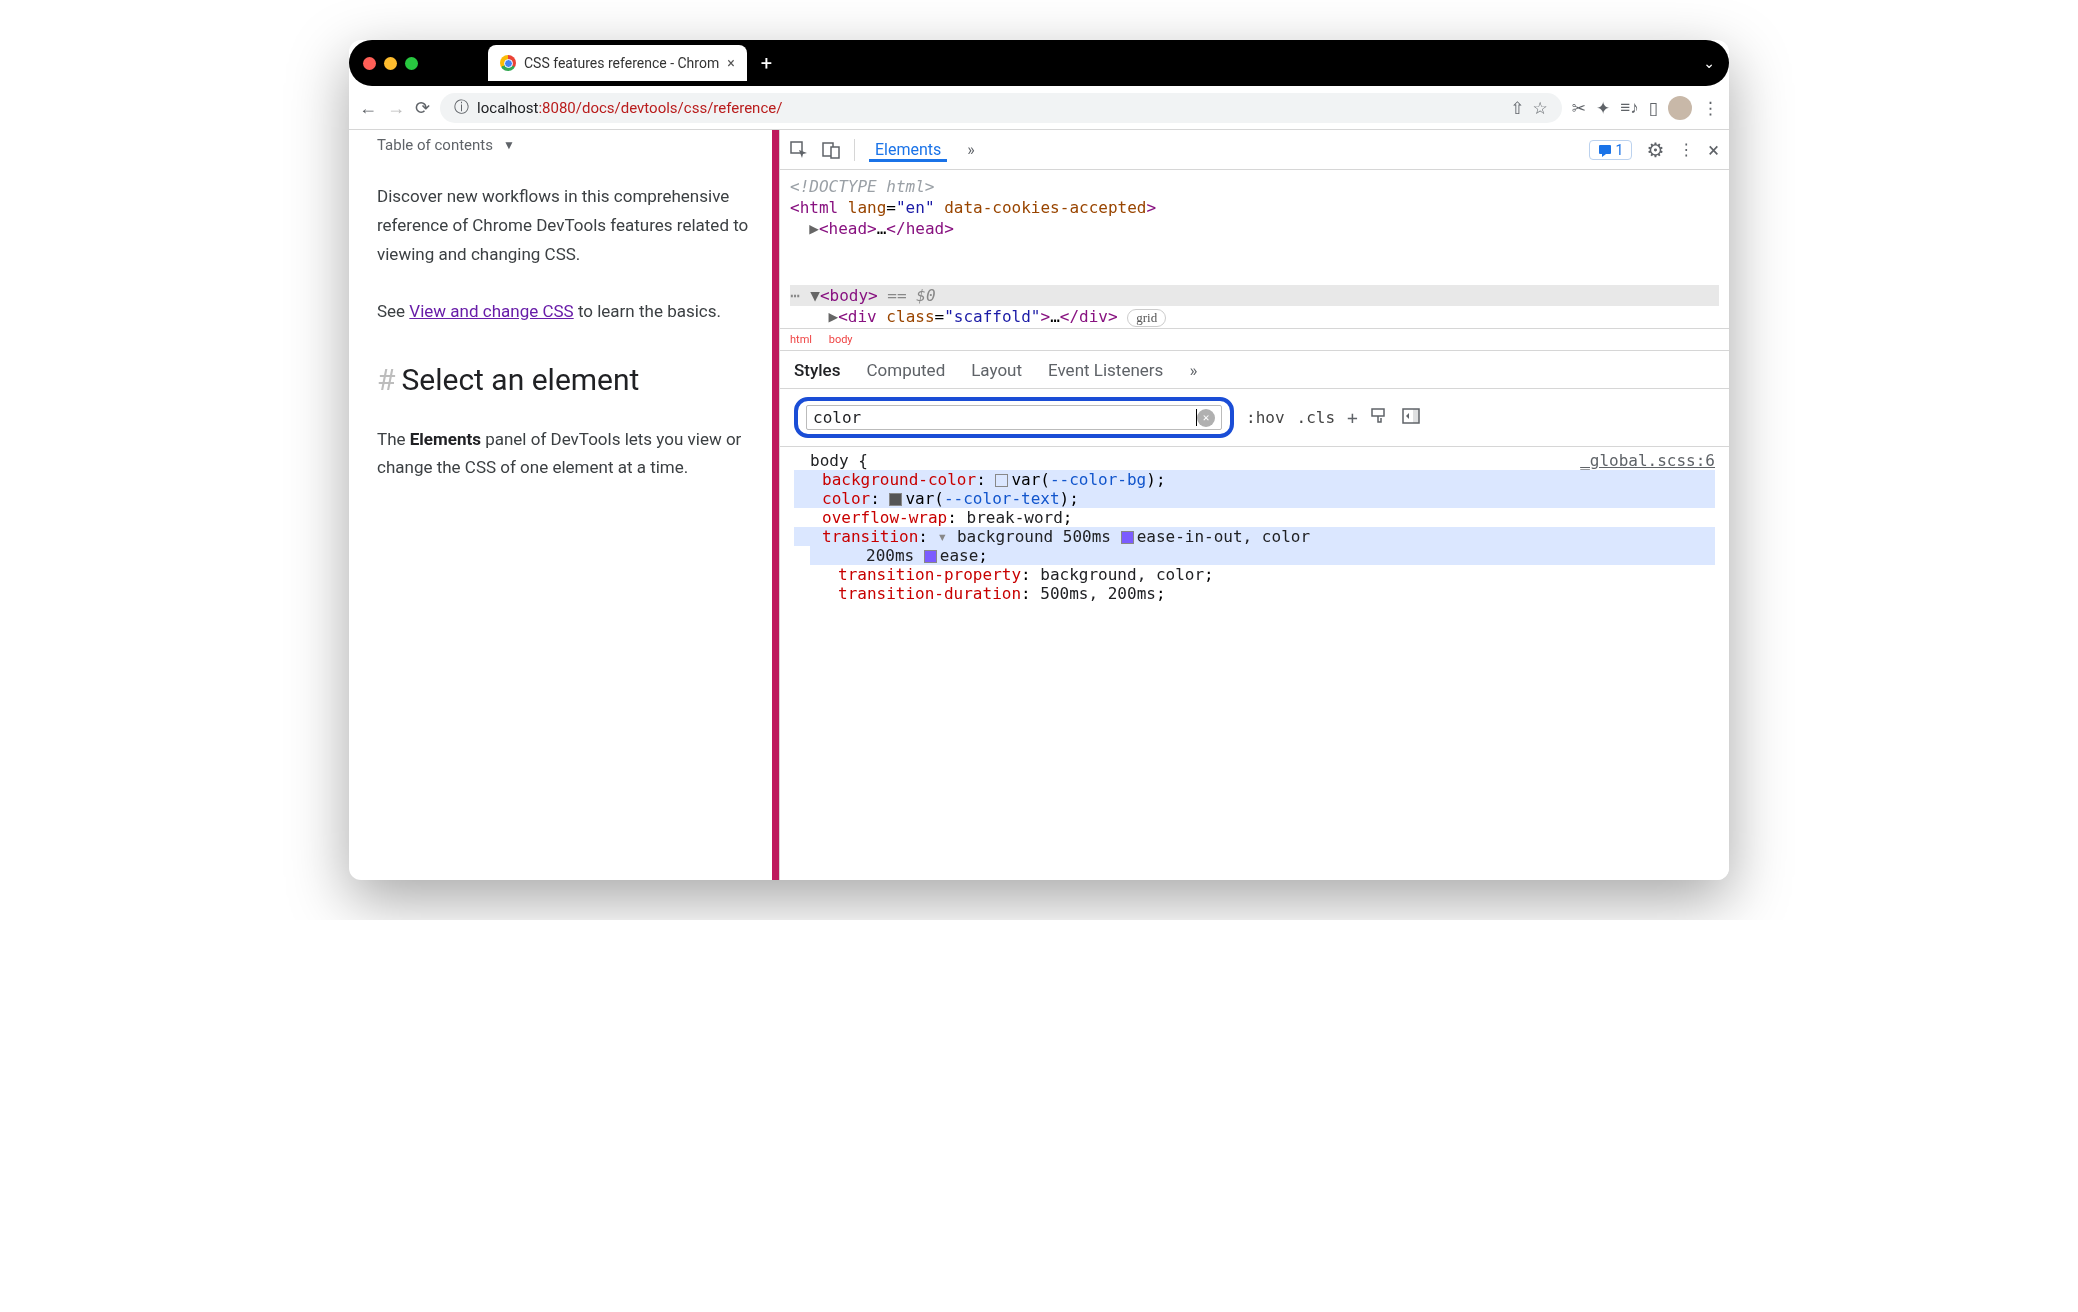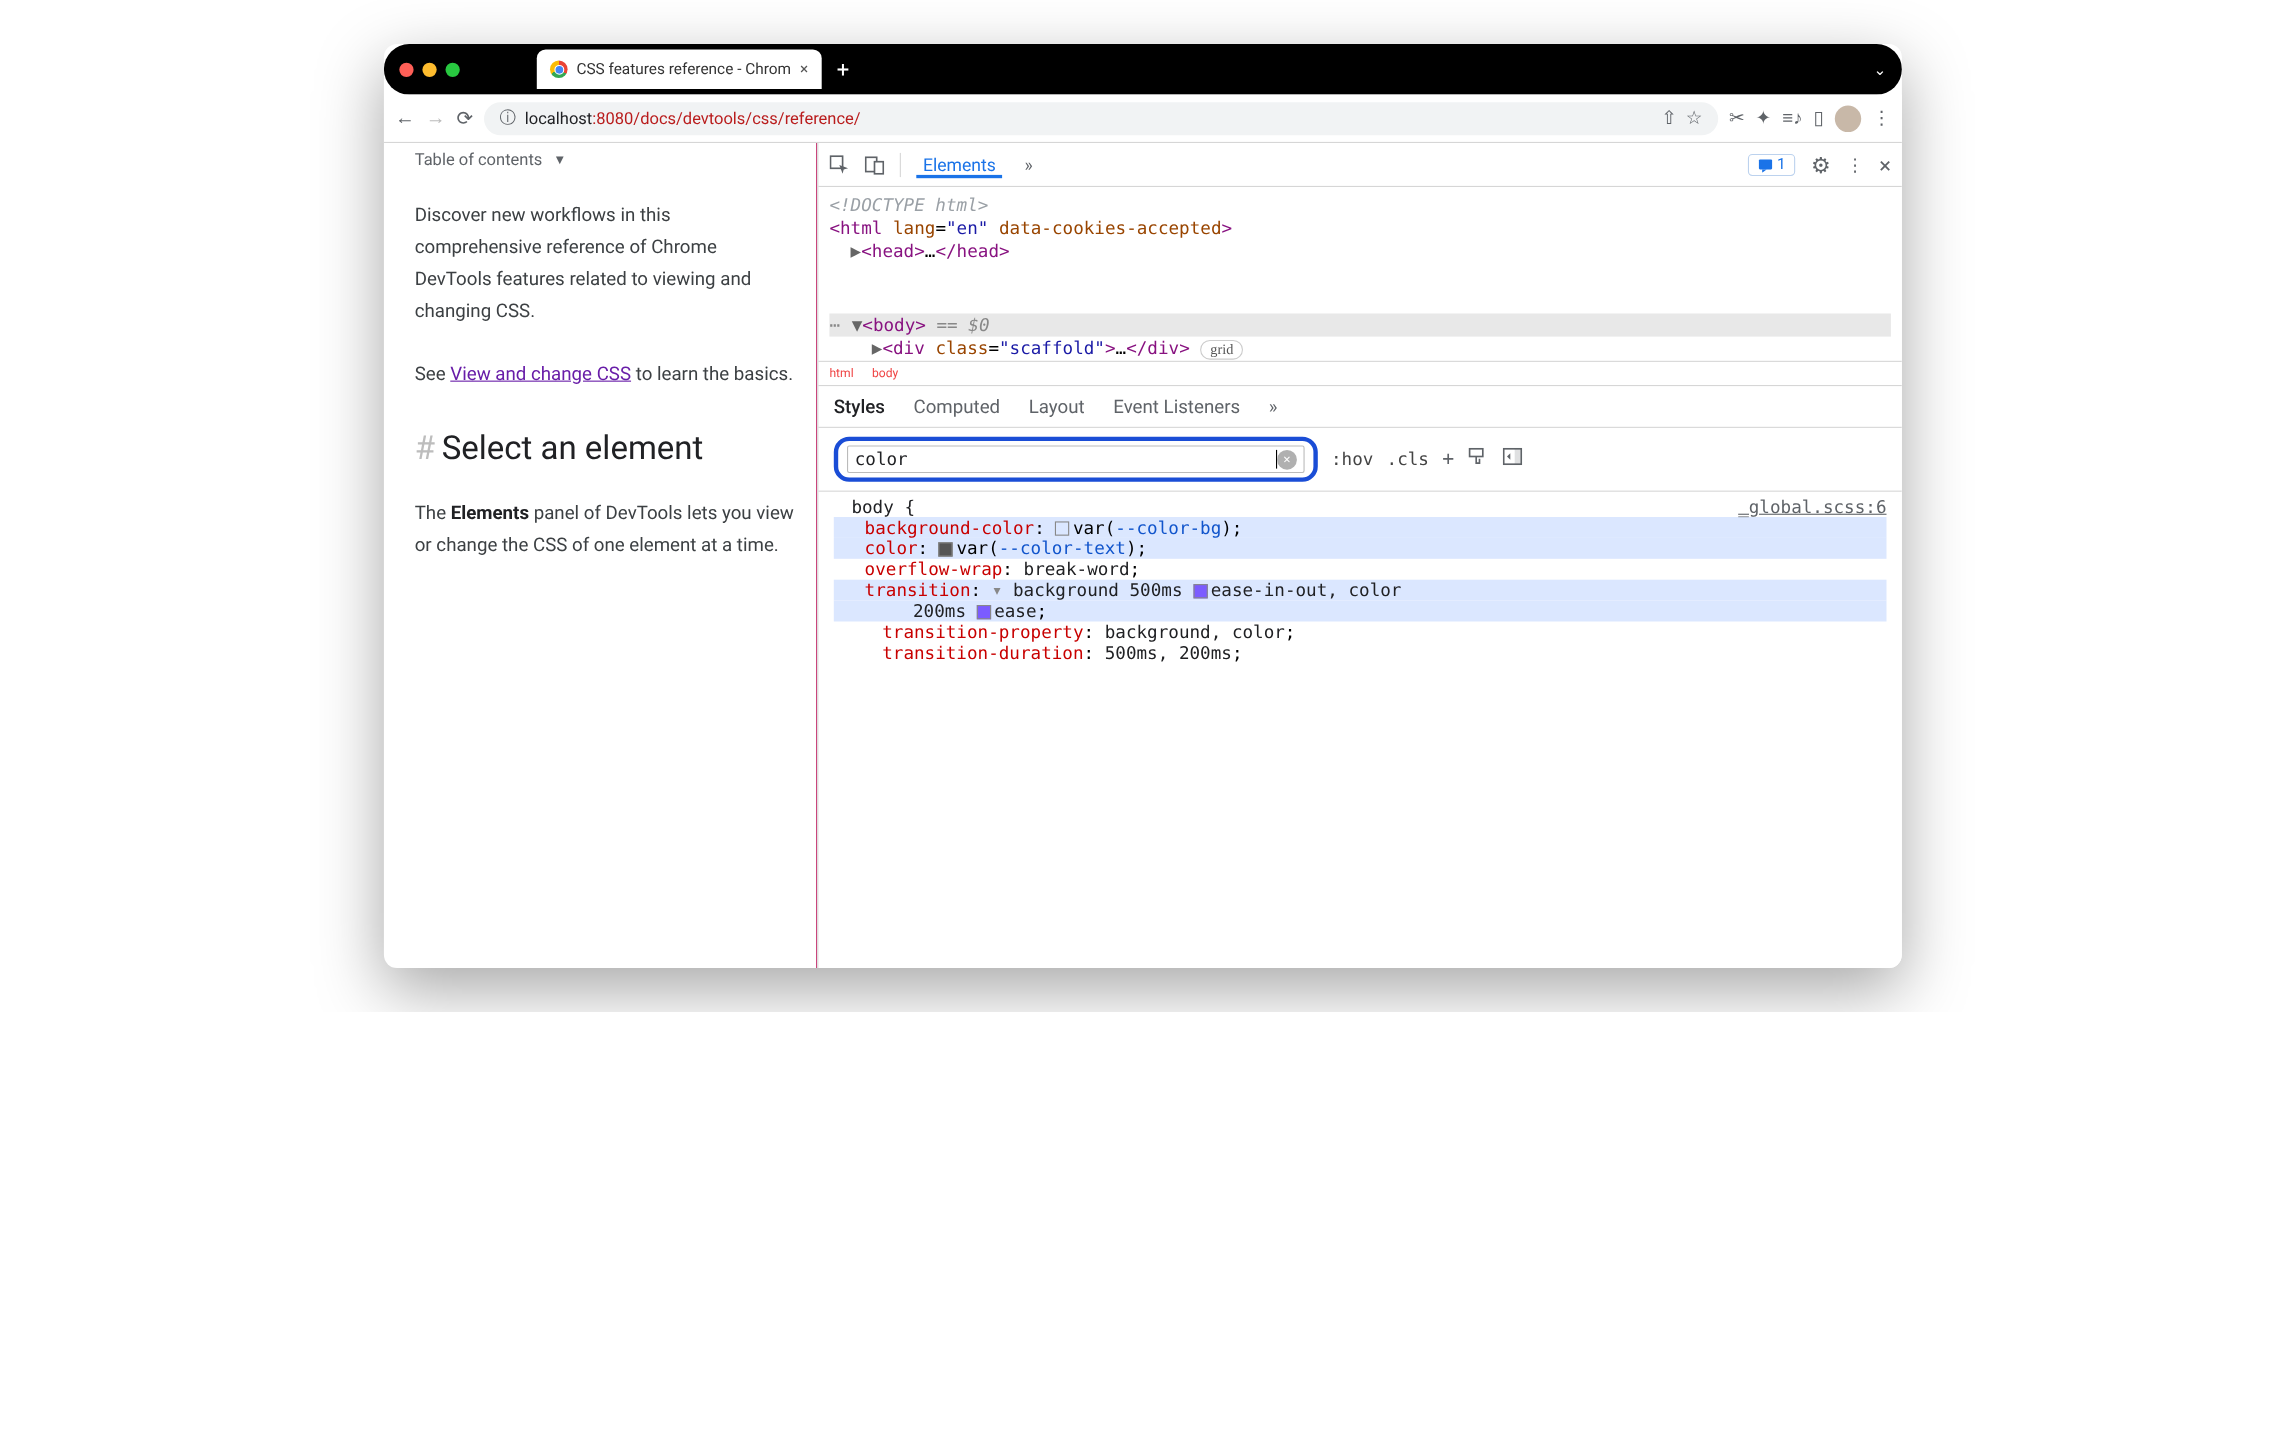--- a/index.html
+++ b/index.html
@@ -23,21 +23,21 @@
 .navbtn{color:#5f6368;font-size:18px;display:inline-flex;}
 .navbtn.dim{color:#bcbcbc;}
 .url { flex:1; background:#f1f3f4; border-radius:22px; height:30px; display:flex; align-items:center; padding:0 14px; gap:8px; font-size:15px; color:#5f6368;}
 .url .host{color:#202124}
 .url .path{color:#b91c1c}
 .iconbtn{color:#5f6368; display:inline-flex; font-size:17px;}
 .avatar{width:24px;height:24px;border-radius:50%;background:#c8b8a8;}
 
 
 .split{flex:1;display:flex;overflow:hidden;}
-.pageside{width:394px;border-right:1px solid #be185d;padding:6px 18px 12px 28px;overflow:hidden;font-family:"Google Sans",Roboto,sans-serif;color:#3c4043;}
+.pageside{width:430px;border-right:7px solid #be185d;padding:6px 18px 12px 28px;overflow:hidden;font-family:"Google Sans",Roboto,sans-serif;color:#3c4043;}
 .toc{display:flex;align-items:center;gap:10px;color:#5f6368;font-size:15px;}
 .toc .arrow{font-size:12px;}
 .para{font-size:17px;line-height:1.7;margin-top:28px;color:#3c4043;}
 .link{color:#681da8;text-decoration:underline;}
 .h2{font-size:30px;font-weight:400;margin-top:36px;color:#202124;}
 .hash{color:#bdbdbd;margin-right:6px;}
 .bold{font-weight:700;color:#202124;}
 
 
 .dev{flex:1;display:flex;flex-direction:column;background:#fff;border-left:1px solid #d6d6d6;}
@@ -230,19 +230,19 @@
 
       <div class="rules">
         <div class="rulehead">
           <span>body {</span>
           <span class="srclink">_global.scss:6</span>
         </div>
         <div class="decl hl"><span class="prop">background-color</span>: <span class="sw"></span>var(<span class="var">--color-bg</span>);</div>
         <div class="decl hl"><span class="prop">color</span>: <span class="sw dark"></span>var(<span class="var">--color-text</span>);</div>
         <div class="decl"><span class="prop">overflow-wrap</span>: <span class="cval">break-word</span>;</div>
         <div class="decl hl"><span class="prop">transition</span>: <span style="color:#888">▾</span> <span class="cval">background 500ms </span><span class="sw purple"></span><span class="cval">ease-in-out, color</span></div>
-        <div class="decl hl" style="padding-left:72px;"><span class="cval">200ms </span><span class="sw purple"></span><span class="cval">ease</span>;</div>
+        <div class="decl hl" style="padding-left:56px;margin-left:16px;"><span class="cval">200ms </span><span class="sw purple"></span><span class="cval">ease</span>;</div>
         <div class="decl" style="padding-left:44px;"><span class="prop">transition-property</span>: <span class="cval">background, color</span>;</div>
         <div class="decl" style="padding-left:44px;"><span class="prop">transition-duration</span>: <span class="cval">500ms, 200ms</span>;</div>
       </div>
     </div>
   </div>
 </div>
 
 </body></html>

